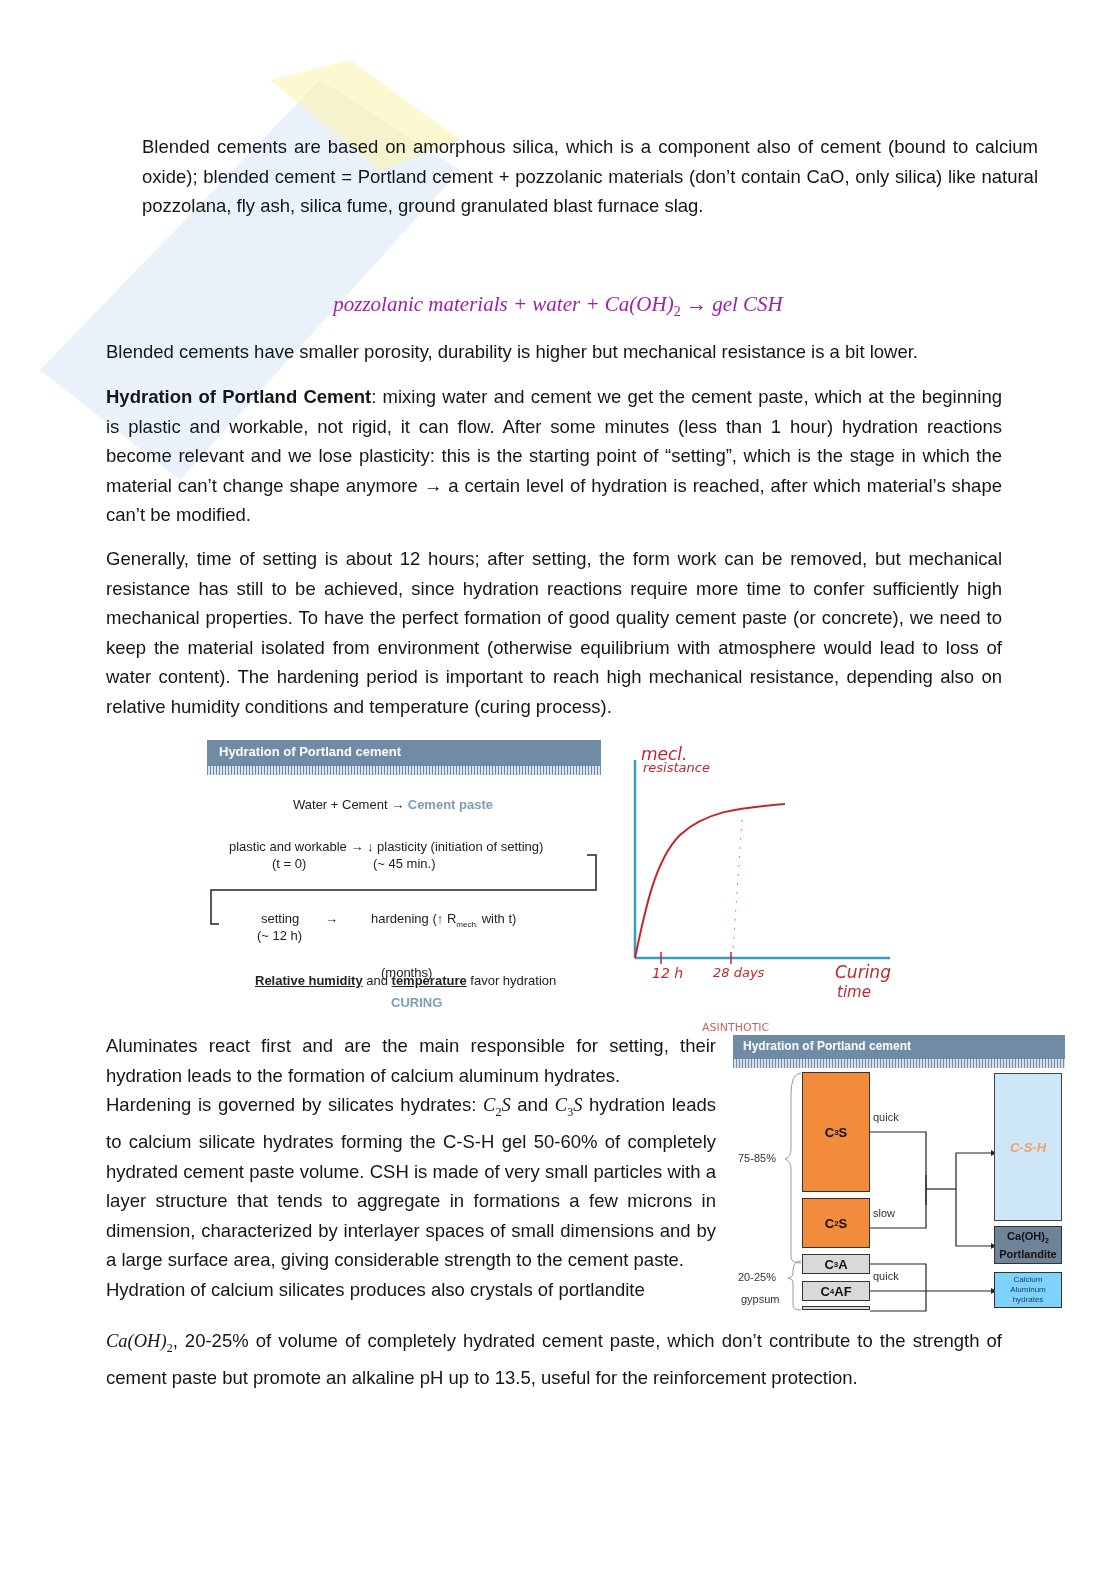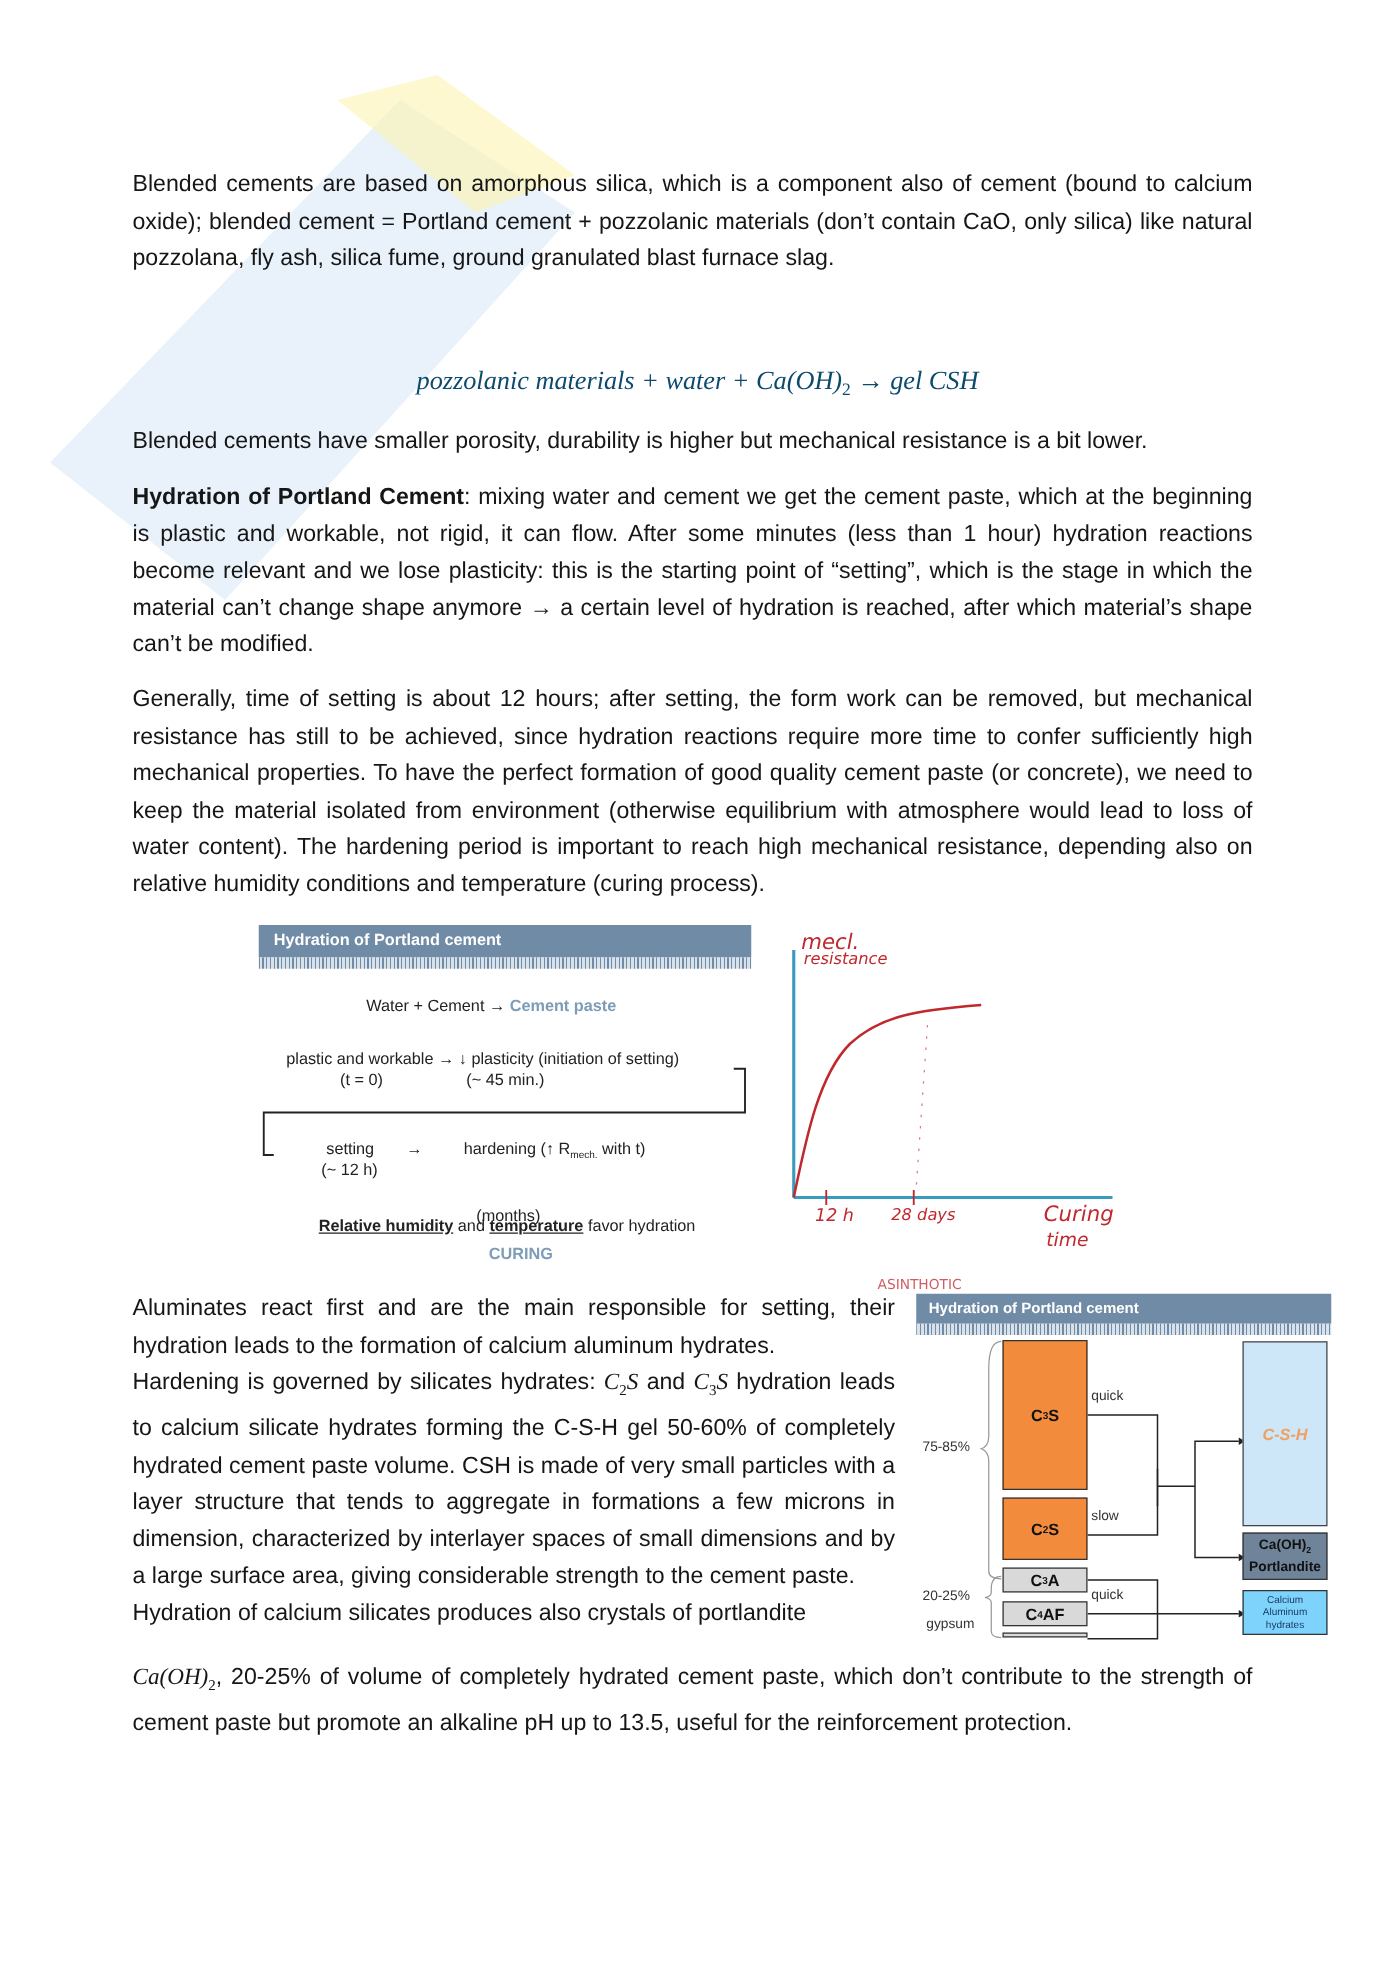--- a/index.html
+++ b/index.html
@@ -1,20 +1,20 @@
 <!DOCTYPE html>
 <html><head>
 <meta charset="utf-8">
 <style>
   html, body { margin: 0; padding: 0; background: #ffffff; }
   body { width: 1116px; height: 1579px; position: relative; overflow: hidden; font-family: "Liberation Sans", sans-serif; color: #111; }
   .watermark { position: absolute; left: 20px; top: 40px; width: 460px; height: 460px; pointer-events: none; }
   .p { position: absolute; left: 106px; width: 896px; font-family: "Liberation Sans", sans-serif; font-size: 18.5px; line-height: 29.5px; text-align: justify; color: #161616; }
   .p b { font-weight: bold; }
-  .eq { position: absolute; left: 0; width: 1116px; text-align: center; top: 292px; font-family: "Liberation Serif", serif; font-style: italic; font-size: 21px; color: #0c4a6e; }
+  .eq { position: absolute; left: 0; width: 1116px; text-align: center; top: 292px; font-family: "Liberation Serif", serif; font-style: italic; font-size: 21px; color: #a21caf; }
   .eq sub { font-style: normal; font-size: 14px; }
   .m { font-family: "Liberation Serif", serif; font-style: italic; }
   .m sub { font-style: normal; font-size: 12px; }
 
   
   .slide1 { position: absolute; left: 207px; top: 740px; width: 394px; height: 275px; }
   .hdr { background: #6f8ba6; color: #fff; font-weight: bold; font-size: 13px; padding: 4px 12px; height: 18px; }
   .hdr-stripe { height: 9px; background: repeating-linear-gradient(90deg, #6f8ba6 0 1px, #d9e2ea 1px 3px); }
   .s1t { position: absolute; font-size: 13px; color: #222; white-space: nowrap; }
   .lightblue { color: #7d9cb8; font-weight: bold; }
@@ -30,21 +30,21 @@
   .lbl { position: absolute; font-size: 11px; color: #333; white-space: nowrap; text-align: right; }
 </style>
 </head>
 <body>
 
 <svg class="watermark" viewBox="0 0 460 460">
   <polygon points="20,330 300,40 440,130 160,440" fill="#cfe3f4" opacity="0.45"></polygon>
   <polygon points="250,40 330,20 440,100 360,130" fill="#fbf3b0" opacity="0.6"></polygon>
 </svg>
 
-<div class="p" style="top:132px;">
+<div class="p" style="top:132px;margin-left:36px;">
   <span>Blended cements are based on amorphous silica, which is a component also of cement (bound to calcium oxide); blended cement = Portland cement + pozzolanic materials (don’t contain CaO, only silica) like natural pozzolana, fly ash, silica fume, ground granulated blast furnace slag.</span><br>
 </div>
 
 <div class="eq">
   <span>pozzolanic materials + water + Ca(OH)</span><sub>2</sub><span> → gel CSH</span>
 </div>
 
 <div class="p" style="top:337px;">
   <span>Blended cements have smaller porosity, durability is higher but mechanical resistance is a bit lower.</span>
 </div>

